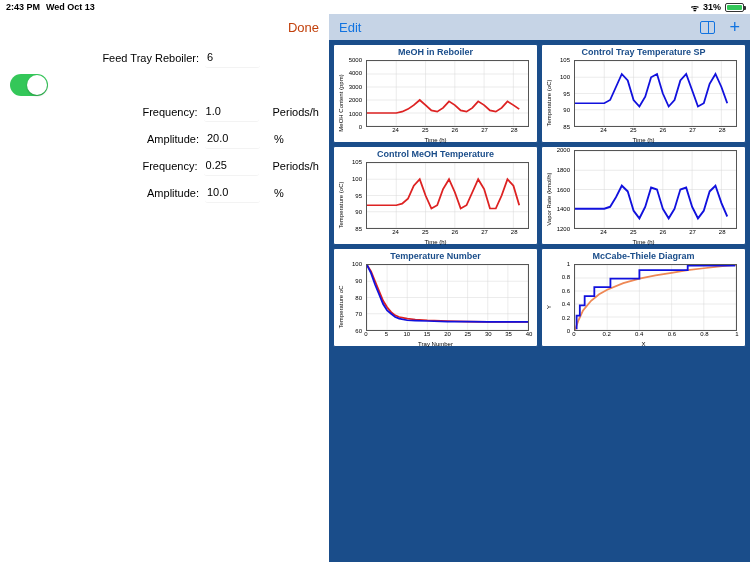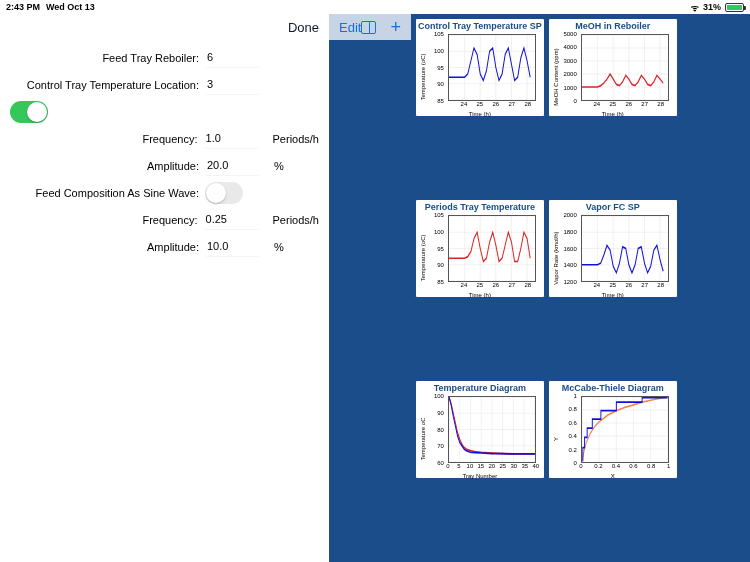--- a/index.html
+++ b/index.html
@@ -2,31 +2,31 @@
 <html><head>
 <meta charset="utf-8">
 <style>
 * { margin: 0; padding: 0; box-sizing: border-box; }
 body { font-family: -apple-system, "Helvetica Neue", Arial, sans-serif; width: 750px; height: 562px; overflow: hidden; background: #fff; font-size: 11px; color: #000; }
 .status-bar { height: 14px; background: #fff; display: flex; justify-content: space-between; align-items: center; padding: 0 6px; font-size: 9px; font-weight: 600; }
 .status-left { display:flex; gap:6px; }
 .status-right { display:flex; gap:4px; align-items:center; }
 .main { display:flex; height: calc(100% - 14px); }
 .left-panel { width: 329px; background: #fff; display:flex; flex-direction:column; }
-.left-toolbar { height: 26px; display:flex; justify-content:flex-end; align-items:center; padding: 0 10px; color:#0f172a; font-size:13px; }
+.left-toolbar { height: 26px; display:flex; justify-content:flex-end; align-items:center; padding: 0 10px; color:#c2410c; font-size:13px; }
 .form { padding: 4px 10px 0 10px; }
 .row { display:flex; align-items:center; height:27px; }
 .row .label { width: 195px; text-align:right; padding-right:6px; font-size:11px; }
 .row .field { width: 55px; height: 20px; border: none; border-bottom:1px solid #f3f3f3; font-size:11px; padding:1px 2px; background:#fff; border-radius:3px; }
 .row .unit { margin-left: 14px; font-size:11px; }
 .toggle { width:38px; height:22px; border-radius:11px; position:relative; display:inline-block; }
 .toggle.on { background:#34c759; } .toggle.off { background:#e9e9ea; }
 .toggle .knob { width:20px; height:20px; border-radius:50%; background:#fff; position:absolute; top:1px; box-shadow:0 1px 2px rgba(0,0,0,0.25); }
 .toggle.on .knob { right:1px; } .toggle.off .knob { left:1px; }
-.right-panel { flex:1; background:#1a4d8a; display:flex; flex-direction:row; }
+.right-panel { flex:1; background:#1a4d8a; display:flex; flex-direction:column; }
 .right-toolbar { height:26px; background:#c6d4e6; display:flex; justify-content:space-between; align-items:center; padding:0 10px; color:#1173e0; font-size:13px; }
 .right-icons { display:flex; gap:14px; align-items:center; }
 .charts { padding:4px; display:grid; grid-template-columns:1fr 1fr; gap:3px; }
 .chart-card { background:#fff; border:1px solid #1a4d8a; border-radius:2px; padding:1px 2px 1px 2px; height:99px; display:flex; flex-direction:column; }
 .chart-title { text-align:center; font-size:9px; font-weight:700; color:#1a4d8a; margin:1px 0; }
 .chart-body { flex:1; position:relative; }
 .ylabel { position:absolute; left:-2px; top:50%; transform:translateX(-50%) rotate(-90deg); transform-origin:center; font-size:6px; white-space:nowrap; }
 .xlabel { position:absolute; bottom:-2px; left:50%; transform:translateX(-50%); font-size:6px; }
 .plot-area { position:absolute; left:30px; right:6px; top:2px; bottom:14px; border:1px solid #555; background:#fff; }
 .yticks { position:absolute; left:0; top:2px; bottom:14px; width:28px; }
@@ -64,43 +64,33 @@
   <div class="left-panel">
     <div class="left-toolbar">
       <span>Done</span>
     </div>
     <div class="form" id="form">
         <div class="row">
           <div class="label">Feed Tray Reboiler:</div>
           <input class="field" value="6" style="">
         </div>
         <div class="row">
-          <div class="label">Control Tray Temperature Location:</div>
-          <input class="field" value="3" style="">
-        </div>
-        <div class="row">
           <div class="toggle on">
             <div class="knob"></div>
           </div>
         </div>
         <div class="row">
           <div class="label">Frequency:</div>
           <input class="field" value="1.0" style="">
           <div class="unit">Periods/h</div>
         </div>
         <div class="row">
           <div class="label">Amplitude:</div>
           <input class="field" value="20.0" style="">
           <div class="unit">%</div>
-        </div>
-        <div class="row">
-          <div class="label">Feed Composition As Sine Wave:</div>
-          <div class="toggle off">
-            <div class="knob"></div>
-          </div>
         </div>
         <div class="row">
           <div class="label">Frequency:</div>
           <input class="field" value="0.25" style="">
           <div class="unit">Periods/h</div>
         </div>
         <div class="row">
           <div class="label">Amplitude:</div>
           <input class="field" value="10.0" style="">
           <div class="unit">%</div>
@@ -111,56 +101,20 @@
   <div class="right-panel">
     <div class="right-toolbar">
       <span>Edit</span>
       <div class="right-icons">
         <span class="book-icon"></span>
         <span class="plus-icon">+</span>
       </div>
     </div>
     <div class="charts" id="charts">
         <div class="chart-card">
-          <div class="chart-title">Control Tray Temperature SP</div>
-          <div class="chart-body">
-            <div class="ylabel" style="left: 5px;">Temperature (oC)</div>
-            <div class="xlabel">Time (h)</div>
-            <div class="yticks">
-              <div class="ytick" style="top: 100%;">85</div>
-              <div class="ytick" style="top: 75%;">90</div>
-              <div class="ytick" style="top: 50%;">95</div>
-              <div class="ytick" style="top: 25%;">100</div>
-              <div class="ytick" style="top: 0%;">105</div>
-            </div>
-            <div class="plot-area"><svg class="plot-svg" viewBox="0 0 160 68" preserveAspectRatio="none">
-                <g class="grid">
-                  <line x1="0" x2="160" y1="68" y2="68"></line>
-                  <line x1="0" x2="160" y1="51" y2="51"></line>
-                  <line x1="0" x2="160" y1="34" y2="34"></line>
-                  <line x1="0" x2="160" y1="17" y2="17"></line>
-                  <line x1="0" x2="160" y1="0" y2="0"></line>
-                  <line x1="29.090909090909093" x2="29.090909090909093" y1="0" y2="68"></line>
-                  <line x1="58.18181818181819" x2="58.18181818181819" y1="0" y2="68"></line>
-                  <line x1="87.27272727272727" x2="87.27272727272727" y1="0" y2="68"></line>
-                  <line x1="116.36363636363637" x2="116.36363636363637" y1="0" y2="68"></line>
-                  <line x1="145.45454545454544" x2="145.45454545454544" y1="0" y2="68"></line>
-                </g>
-                <path d="M0.0 44.2 L5.8 44.2 L11.6 44.2 L17.5 44.2 L23.3 44.2 L29.1 44.2 L34.9 40.8 L40.7 27.2 L46.5 13.6 L52.4 20.4 L58.2 40.8 L64.0 47.6 L69.8 37.4 L75.6 17.0 L81.5 13.6 L87.3 34.0 L93.1 47.6 L98.9 40.8 L104.7 20.4 L110.5 13.6 L116.4 30.6 L122.2 47.6 L128.0 44.2 L133.8 23.8 L139.6 13.6 L145.5 27.2 L151.3 44.2 " fill="none" stroke="#11d" stroke-width="1.8"></path>
-              </svg></div>
-            <div class="xticks">
-              <div class="xtick" style="left: 18.1818%;">24</div>
-              <div class="xtick" style="left: 36.3636%;">25</div>
-              <div class="xtick" style="left: 54.5455%;">26</div>
-              <div class="xtick" style="left: 72.7273%;">27</div>
-              <div class="xtick" style="left: 90.9091%;">28</div>
-            </div>
-          </div>
-        </div>
-        <div class="chart-card">
           <div class="chart-title">MeOH in Reboiler</div>
           <div class="chart-body">
             <div class="ylabel" style="left: 5px;">MeOH Content (ppm)</div>
             <div class="xlabel">Time (h)</div>
             <div class="yticks">
               <div class="ytick" style="top: 100%;">0</div>
               <div class="ytick" style="top: 80%;">1000</div>
               <div class="ytick" style="top: 60%;">2000</div>
               <div class="ytick" style="top: 40%;">3000</div>
               <div class="ytick" style="top: 20%;">4000</div>
@@ -185,21 +139,21 @@
             <div class="xticks">
               <div class="xtick" style="left: 18.1818%;">24</div>
               <div class="xtick" style="left: 36.3636%;">25</div>
               <div class="xtick" style="left: 54.5455%;">26</div>
               <div class="xtick" style="left: 72.7273%;">27</div>
               <div class="xtick" style="left: 90.9091%;">28</div>
             </div>
           </div>
         </div>
         <div class="chart-card">
-          <div class="chart-title">Periods Tray Temperature</div>
+          <div class="chart-title">Control Tray Temperature SP</div>
           <div class="chart-body">
             <div class="ylabel" style="left: 5px;">Temperature (oC)</div>
             <div class="xlabel">Time (h)</div>
             <div class="yticks">
               <div class="ytick" style="top: 100%;">85</div>
               <div class="ytick" style="top: 75%;">90</div>
               <div class="ytick" style="top: 50%;">95</div>
               <div class="ytick" style="top: 25%;">100</div>
               <div class="ytick" style="top: 0%;">105</div>
             </div>
@@ -209,33 +163,68 @@
                   <line x1="0" x2="160" y1="51" y2="51"></line>
                   <line x1="0" x2="160" y1="34" y2="34"></line>
                   <line x1="0" x2="160" y1="17" y2="17"></line>
                   <line x1="0" x2="160" y1="0" y2="0"></line>
                   <line x1="29.090909090909093" x2="29.090909090909093" y1="0" y2="68"></line>
                   <line x1="58.18181818181819" x2="58.18181818181819" y1="0" y2="68"></line>
                   <line x1="87.27272727272727" x2="87.27272727272727" y1="0" y2="68"></line>
                   <line x1="116.36363636363637" x2="116.36363636363637" y1="0" y2="68"></line>
                   <line x1="145.45454545454544" x2="145.45454545454544" y1="0" y2="68"></line>
                 </g>
-                <path d="M0.0 44.2 L5.8 44.2 L11.6 44.2 L17.5 44.2 L23.3 44.2 L29.1 44.2 L34.9 42.5 L40.7 37.4 L46.5 23.8 L52.4 17.0 L58.2 34.0 L64.0 47.6 L69.8 44.2 L75.6 27.2 L81.5 17.0 L87.3 30.6 L93.1 47.6 L98.9 44.2 L104.7 30.6 L110.5 17.0 L116.4 27.2 L122.2 47.6 L128.0 47.6 L133.8 34.0 L139.6 17.0 L145.5 23.8 L151.3 44.2 " fill="none" stroke="#d22" stroke-width="1.8"></path>
+                <path d="M0.0 44.2 L5.8 44.2 L11.6 44.2 L17.5 44.2 L23.3 44.2 L29.1 44.2 L34.9 40.8 L40.7 27.2 L46.5 13.6 L52.4 20.4 L58.2 40.8 L64.0 47.6 L69.8 37.4 L75.6 17.0 L81.5 13.6 L87.3 34.0 L93.1 47.6 L98.9 40.8 L104.7 20.4 L110.5 13.6 L116.4 30.6 L122.2 47.6 L128.0 44.2 L133.8 23.8 L139.6 13.6 L145.5 27.2 L151.3 44.2 " fill="none" stroke="#11d" stroke-width="1.8"></path>
               </svg></div>
             <div class="xticks">
               <div class="xtick" style="left: 18.1818%;">24</div>
               <div class="xtick" style="left: 36.3636%;">25</div>
               <div class="xtick" style="left: 54.5455%;">26</div>
               <div class="xtick" style="left: 72.7273%;">27</div>
               <div class="xtick" style="left: 90.9091%;">28</div>
             </div>
           </div>
         </div>
         <div class="chart-card">
-          <div class="chart-title">Vapor FC SP</div>
+          <div class="chart-title">Control MeOH Temperature</div>
+          <div class="chart-body">
+            <div class="ylabel" style="left: 5px;">Temperature (oC)</div>
+            <div class="xlabel">Time (h)</div>
+            <div class="yticks">
+              <div class="ytick" style="top: 100%;">85</div>
+              <div class="ytick" style="top: 75%;">90</div>
+              <div class="ytick" style="top: 50%;">95</div>
+              <div class="ytick" style="top: 25%;">100</div>
+              <div class="ytick" style="top: 0%;">105</div>
+            </div>
+            <div class="plot-area"><svg class="plot-svg" viewBox="0 0 160 68" preserveAspectRatio="none">
+                <g class="grid">
+                  <line x1="0" x2="160" y1="68" y2="68"></line>
+                  <line x1="0" x2="160" y1="51" y2="51"></line>
+                  <line x1="0" x2="160" y1="34" y2="34"></line>
+                  <line x1="0" x2="160" y1="17" y2="17"></line>
+                  <line x1="0" x2="160" y1="0" y2="0"></line>
+                  <line x1="29.090909090909093" x2="29.090909090909093" y1="0" y2="68"></line>
+                  <line x1="58.18181818181819" x2="58.18181818181819" y1="0" y2="68"></line>
+                  <line x1="87.27272727272727" x2="87.27272727272727" y1="0" y2="68"></line>
+                  <line x1="116.36363636363637" x2="116.36363636363637" y1="0" y2="68"></line>
+                  <line x1="145.45454545454544" x2="145.45454545454544" y1="0" y2="68"></line>
+                </g>
+                <path d="M0.0 44.2 L5.8 44.2 L11.6 44.2 L17.5 44.2 L23.3 44.2 L29.1 44.2 L34.9 42.5 L40.7 37.4 L46.5 23.8 L52.4 17.0 L58.2 34.0 L64.0 47.6 L69.8 44.2 L75.6 27.2 L81.5 17.0 L87.3 30.6 L93.1 47.6 L98.9 44.2 L104.7 30.6 L110.5 17.0 L116.4 27.2 L122.2 47.6 L128.0 47.6 L133.8 34.0 L139.6 17.0 L145.5 23.8 L151.3 44.2 " fill="none" stroke="#d22" stroke-width="1.8"></path>
+              </svg></div>
+            <div class="xticks">
+              <div class="xtick" style="left: 18.1818%;">24</div>
+              <div class="xtick" style="left: 36.3636%;">25</div>
+              <div class="xtick" style="left: 54.5455%;">26</div>
+              <div class="xtick" style="left: 72.7273%;">27</div>
+              <div class="xtick" style="left: 90.9091%;">28</div>
+            </div>
+          </div>
+        </div>
+        <div class="chart-card">
           <div class="chart-body">
             <div class="ylabel" style="left: 5px;">Vapor Rate (kmol/h)</div>
             <div class="xlabel">Time (h)</div>
             <div class="yticks">
               <div class="ytick" style="top: 100%;">1200</div>
               <div class="ytick" style="top: 75%;">1400</div>
               <div class="ytick" style="top: 50%;">1600</div>
               <div class="ytick" style="top: 25%;">1800</div>
               <div class="ytick" style="top: 0%;">2000</div>
             </div>
@@ -257,21 +246,21 @@
             <div class="xticks">
               <div class="xtick" style="left: 18.1818%;">24</div>
               <div class="xtick" style="left: 36.3636%;">25</div>
               <div class="xtick" style="left: 54.5455%;">26</div>
               <div class="xtick" style="left: 72.7273%;">27</div>
               <div class="xtick" style="left: 90.9091%;">28</div>
             </div>
           </div>
         </div>
         <div class="chart-card">
-          <div class="chart-title">Temperature Diagram</div>
+          <div class="chart-title">Temperature Number</div>
           <div class="chart-body">
             <div class="ylabel" style="left: 5px;">Temperature oC</div>
             <div class="xlabel">Tray Number</div>
             <div class="yticks">
               <div class="ytick" style="top: 100%;">60</div>
               <div class="ytick" style="top: 75%;">70</div>
               <div class="ytick" style="top: 50%;">80</div>
               <div class="ytick" style="top: 25%;">90</div>
               <div class="ytick" style="top: 0%;">100</div>
             </div>

